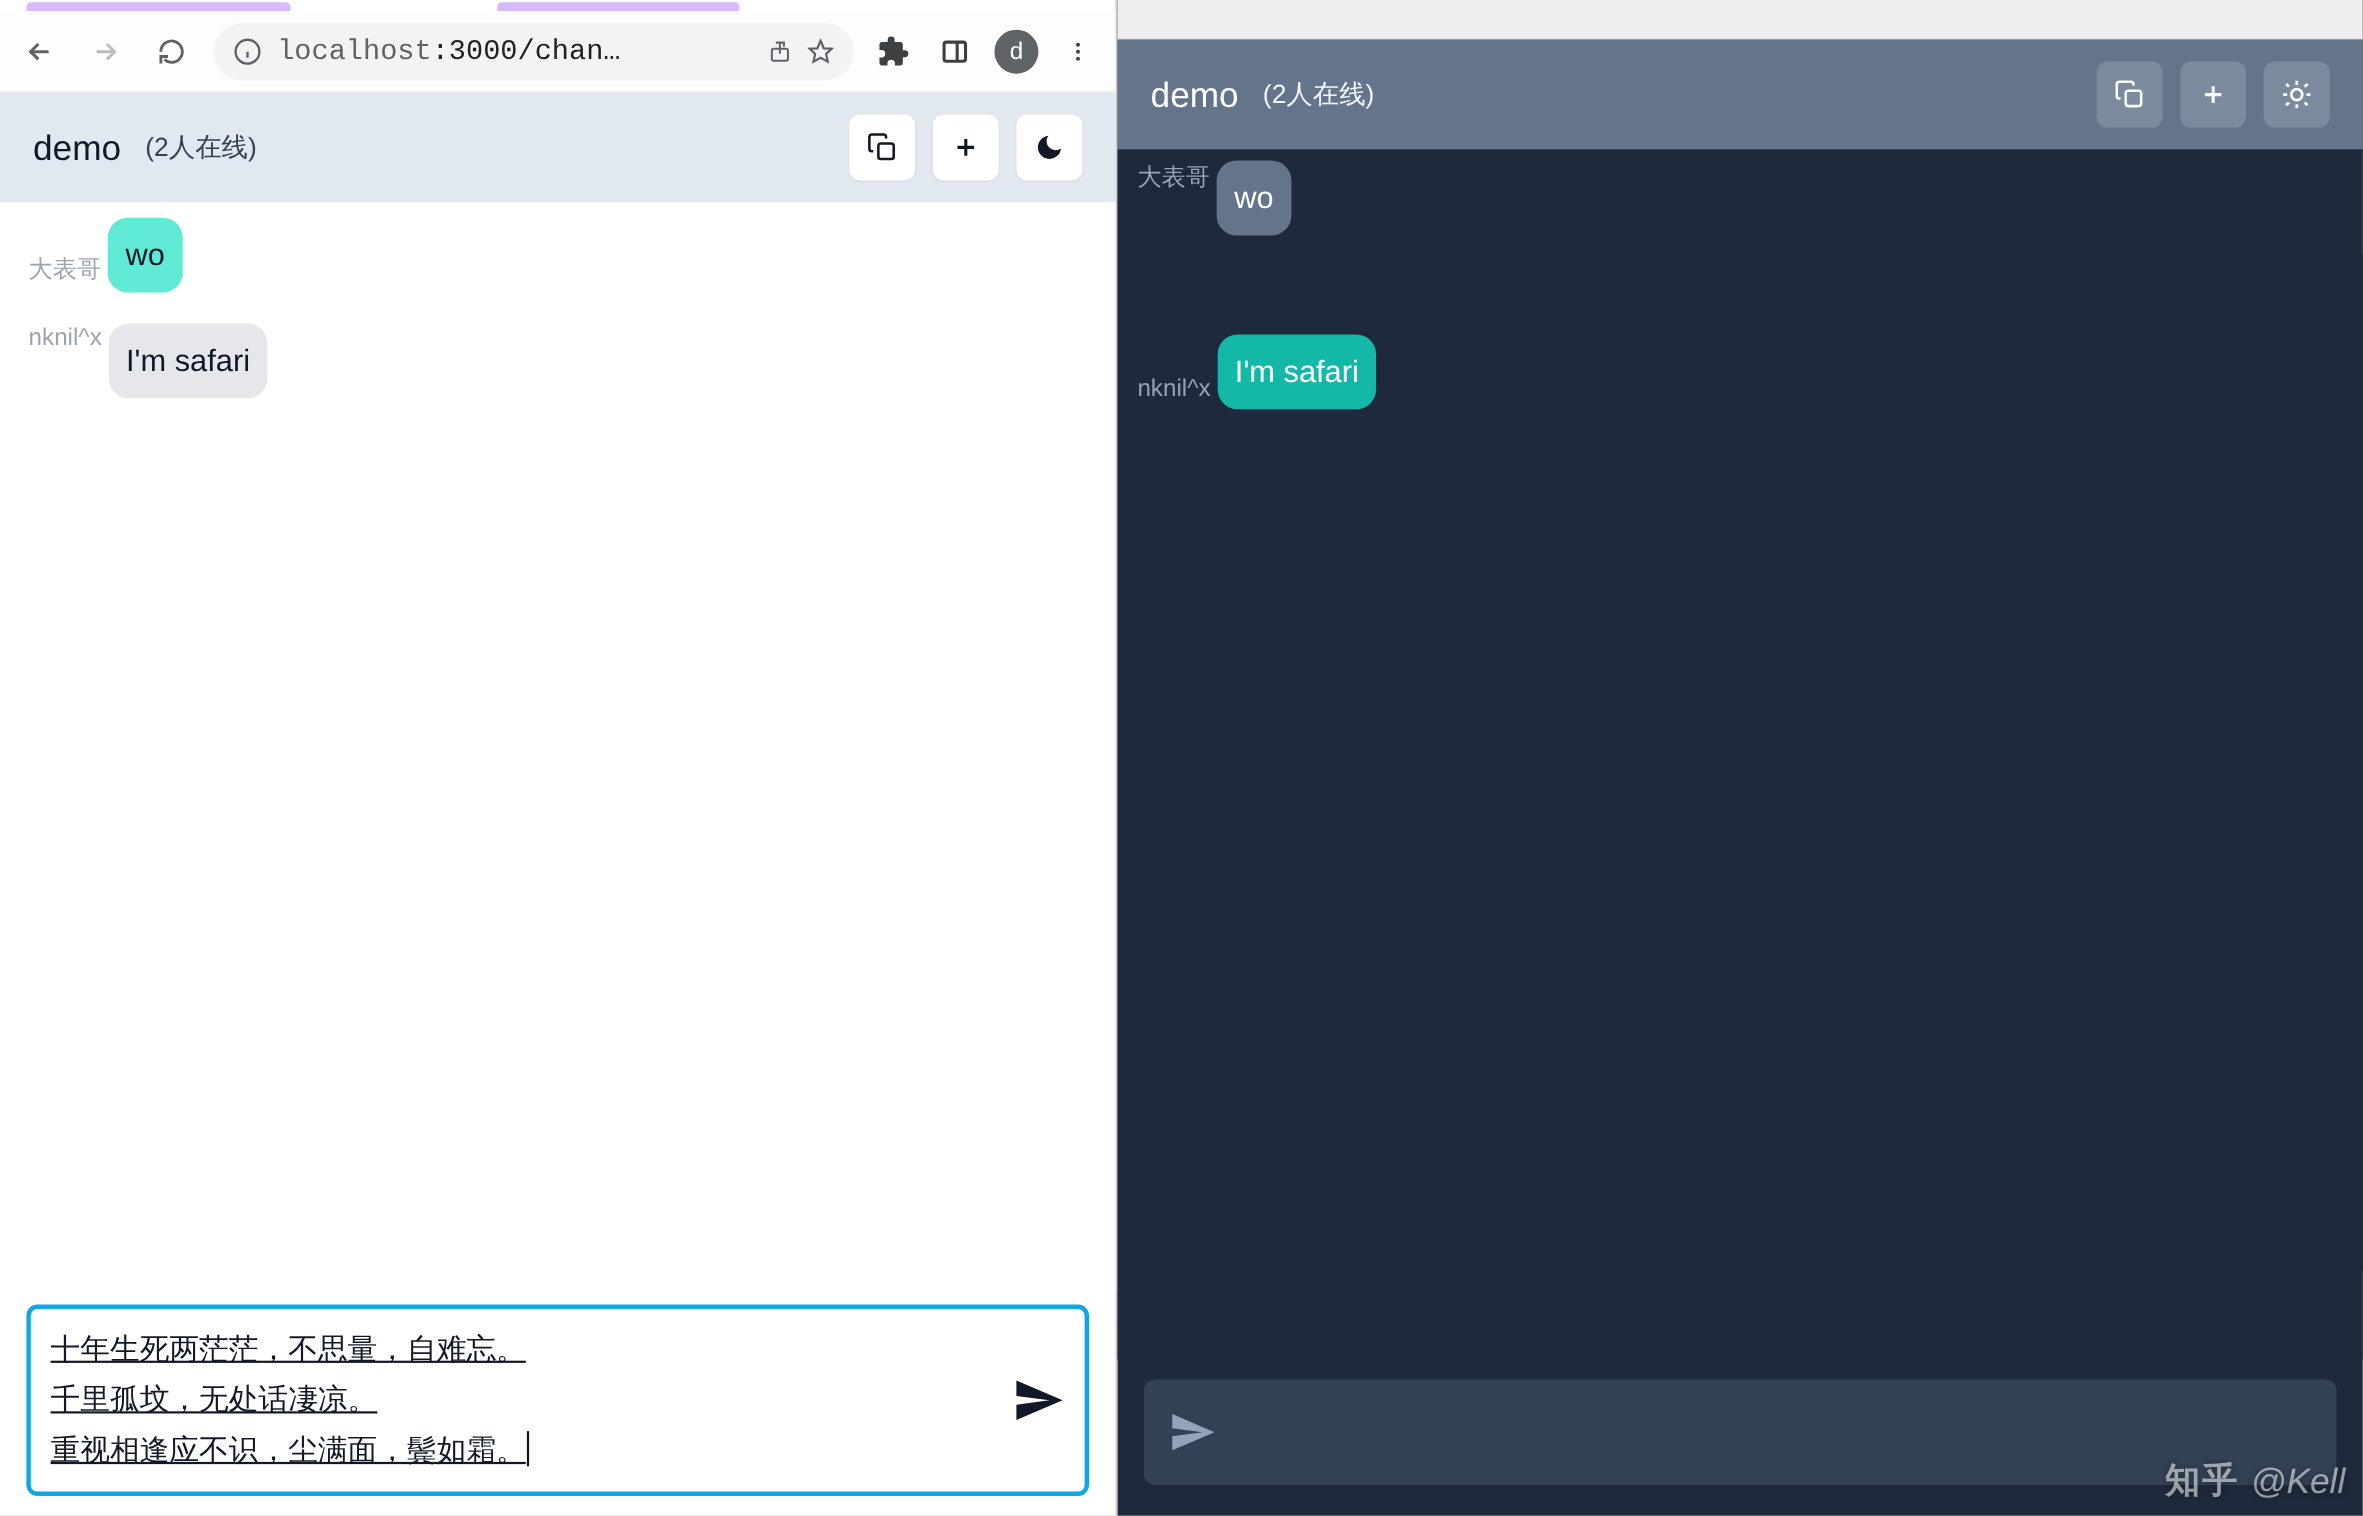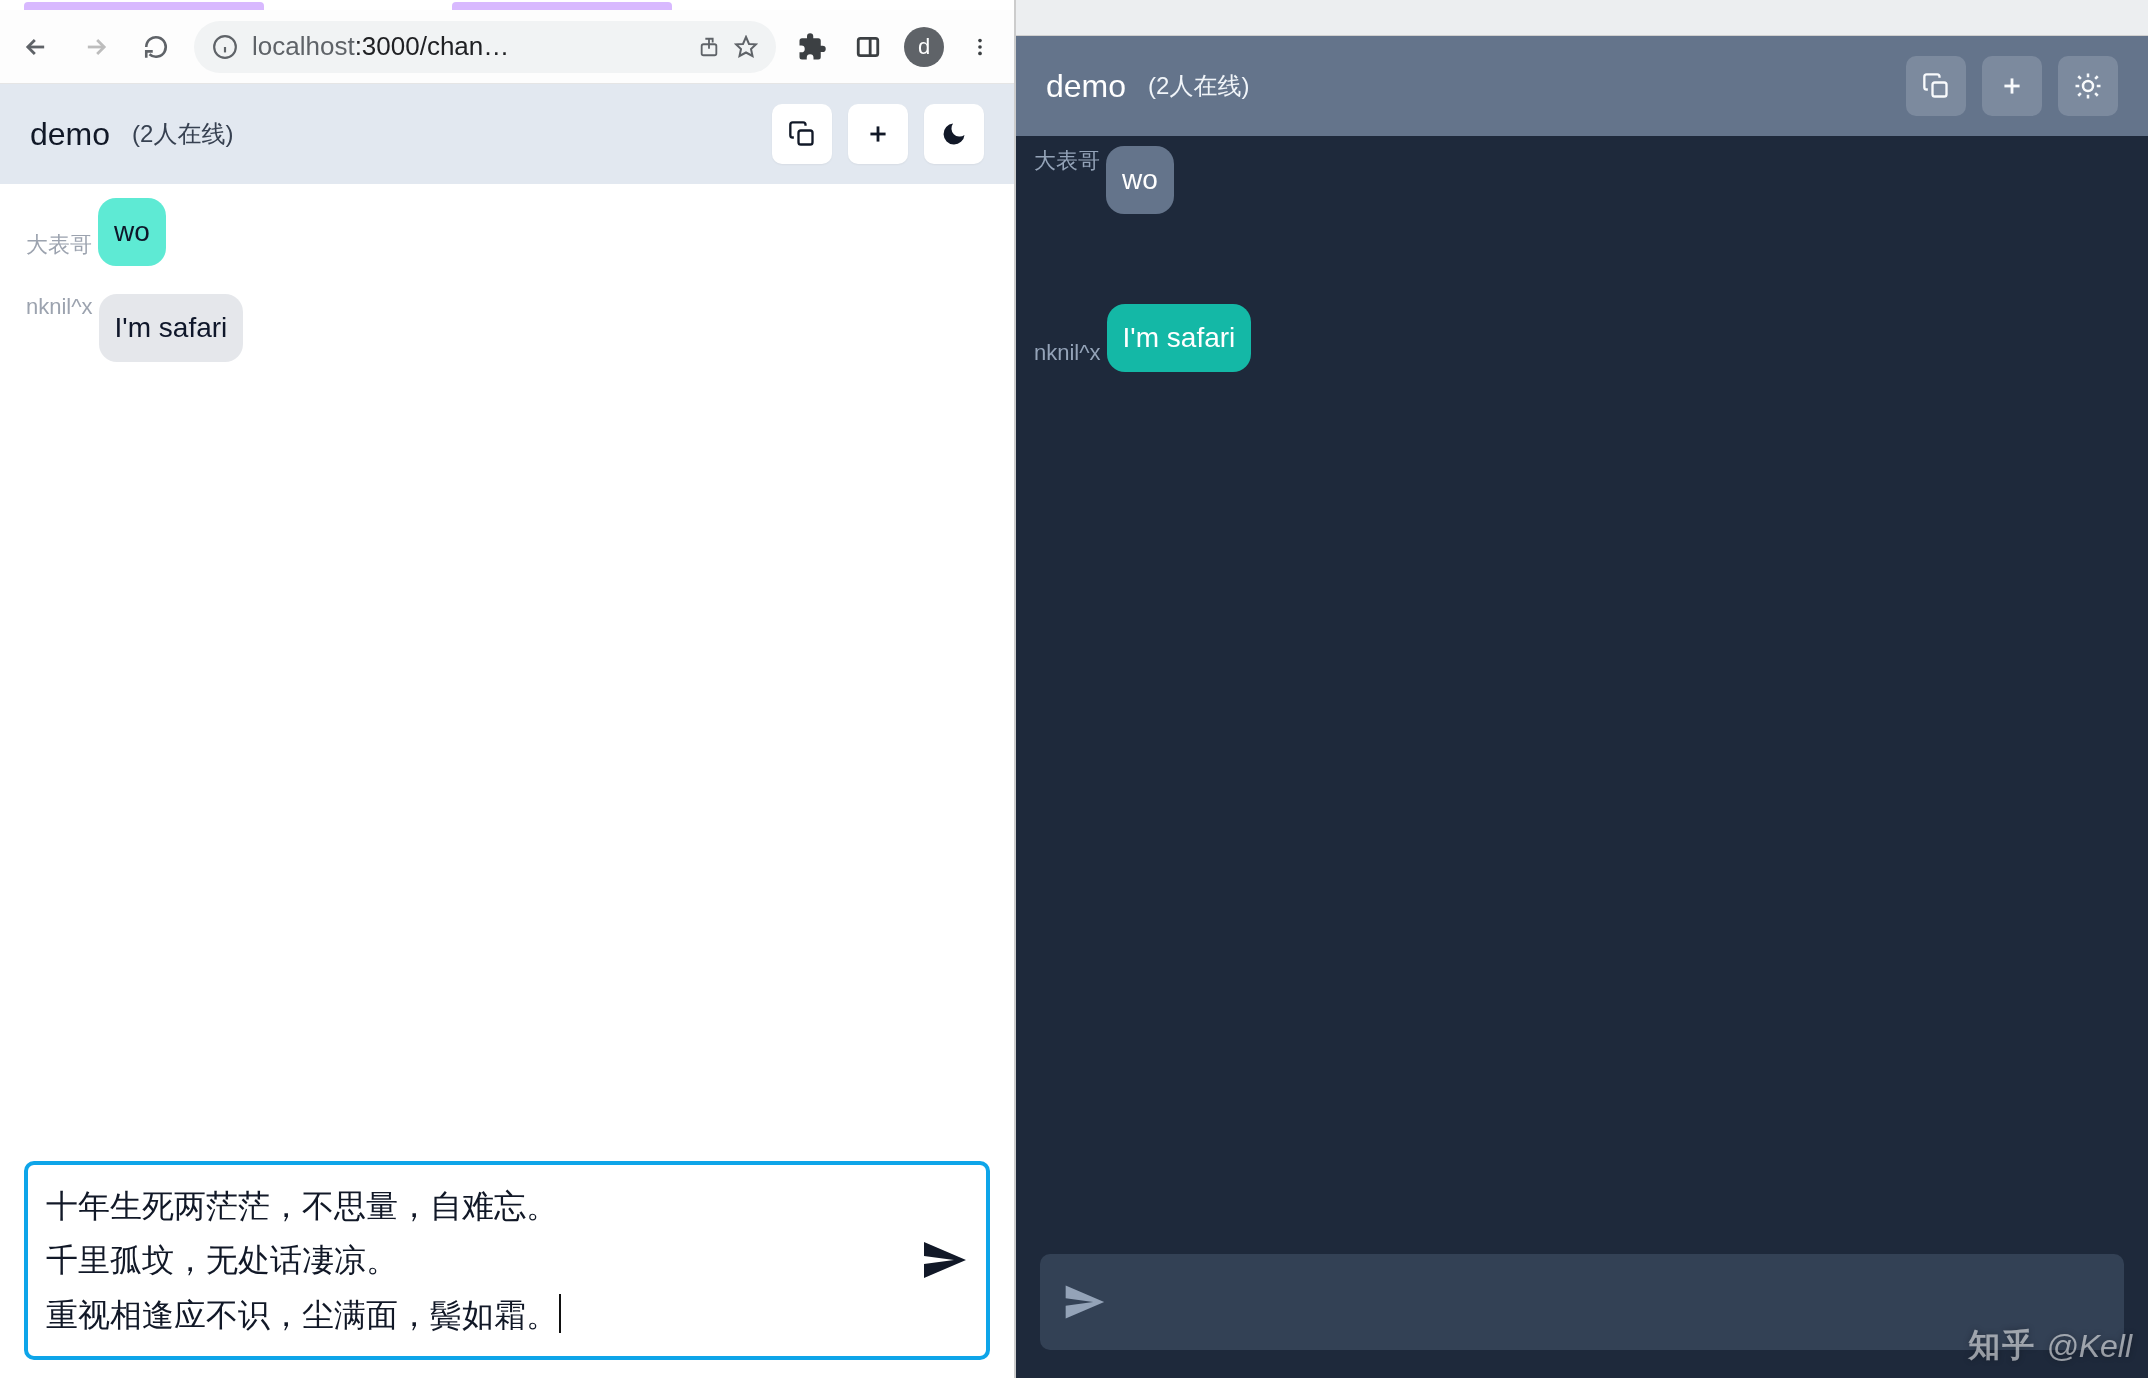--- a/index.html
+++ b/index.html
@@ -14,21 +14,21 @@
     .ti-purple1 { background: #d8b9ff; }
     .ti-gap { width: 140px; background: transparent; }
     .ti-purple2 { background: #d8b9ff; width: 220px; }
 
     
     .chrome-toolbar { height: 74px; background: #fdfdfd; display: flex; align-items: center; padding: 0 14px; gap: 16px; border-bottom: 1px solid #e5e5e5; }
     .nav-btn { width: 44px; height: 44px; display: flex; align-items: center; justify-content: center; border-radius: 50%; color: #5f6368; font-size: 26px; }
     .nav-btn.disabled { color: #bdbdbd; }
     .address-bar { flex: 1; height: 52px; background: #f1f3f4; border-radius: 26px; display: flex; align-items: center; padding: 0 18px; font-size: 26px; color: #202124; gap: 14px; }
     .addr-info-icon { width: 26px; height: 26px; display: flex; align-items: center; justify-content: center; color: #5f6368; }
-    .addr-text { flex: 1; overflow: hidden; text-overflow: ellipsis; white-space: nowrap; }
+    .addr-text { flex: 1; overflow: hidden; text-overflow: ellipsis; white-space: nowrap; font-family: Liberation Mono, monospace; }
     .addr-text .addr-secure { color: #5f6368; }
     .addr-right-icon { color: #5f6368; font-size: 22px; }
     .toolbar-icon { width: 40px; height: 40px; display: flex; align-items: center; justify-content: center; color: #3c4043; font-size: 26px; }
     .avatar-badge { width: 40px; height: 40px; border-radius: 50%; background: #5f6368; color: #fff; display: flex; align-items: center; justify-content: center; font-size: 22px; }
 
     
     .app-header-light { height: 100px; background: #e2e8f0; display: flex; align-items: center; padding: 0 30px; gap: 16px; }
     .room-name { font-size: 32px; font-weight: 500; color: #111827; }
     .room-sub { font-size: 24px; color: #374151; margin-left: 6px; }
     .header-spacer { flex: 1; }
@@ -39,21 +39,21 @@
     .msg-group { display: flex; flex-direction: row; margin-bottom: 28px; }
     .msg-group.right { align-items: flex-end; }
     .msg-group.left { align-items: flex-start; }
     .sender-name-light { font-size: 22px; color: #9ca3af; margin-bottom: 6px; padding: 0 6px; }
     .bubble { padding: 18px 16px; border-radius: 18px; font-size: 28px; max-width: 70%; }
     .bubble-teal { background: #5eead4; color: #0f172a; }
     .bubble-gray-light { background: #e5e7eb; color: #0f172a; }
 
     
     .composer-light { margin: 12px 24px 18px 24px; border: 4px solid #0ea5e9; border-radius: 10px; background: #fff; display: flex; align-items: flex-start; padding: 14px 18px; gap: 14px; }
-    .composer-text { flex: 1; font-size: 32px; line-height: 1.7; color: #111827; background: transparent; border: none; resize: none; outline: none; font-family: inherit; white-space: pre-wrap; }
+    .composer-text { flex: 1; font-size: 27px; line-height: 1.7; color: #111827; background: transparent; border: none; resize: none; outline: none; font-family: inherit; white-space: pre-wrap; text-decoration: underline; }
     .cursor-bar { display: inline-block; width: 2px; height: 1.2em; background: #111; vertical-align: text-bottom; margin-left: 1px; }
     .send-icon-light { width: 48px; height: 48px; color: #111827; align-self: center; }
 
     
     .right-pane { flex: 1; height: 100%; display: flex; flex-direction: column; background: #1e293b; }
     .safari-sliver { height: 36px; background: #eceef0; border-bottom: 1px solid #d0d0d0; }
 
     .app-header-dark { height: 100px; background: #64748b; display: flex; align-items: center; padding: 0 30px; gap: 16px; }
     .room-name-dark { font-size: 32px; font-weight: 500; color: #ffffff; }
     .room-sub-dark { font-size: 24px; color: #f1f5f9; margin-left: 6px; }

